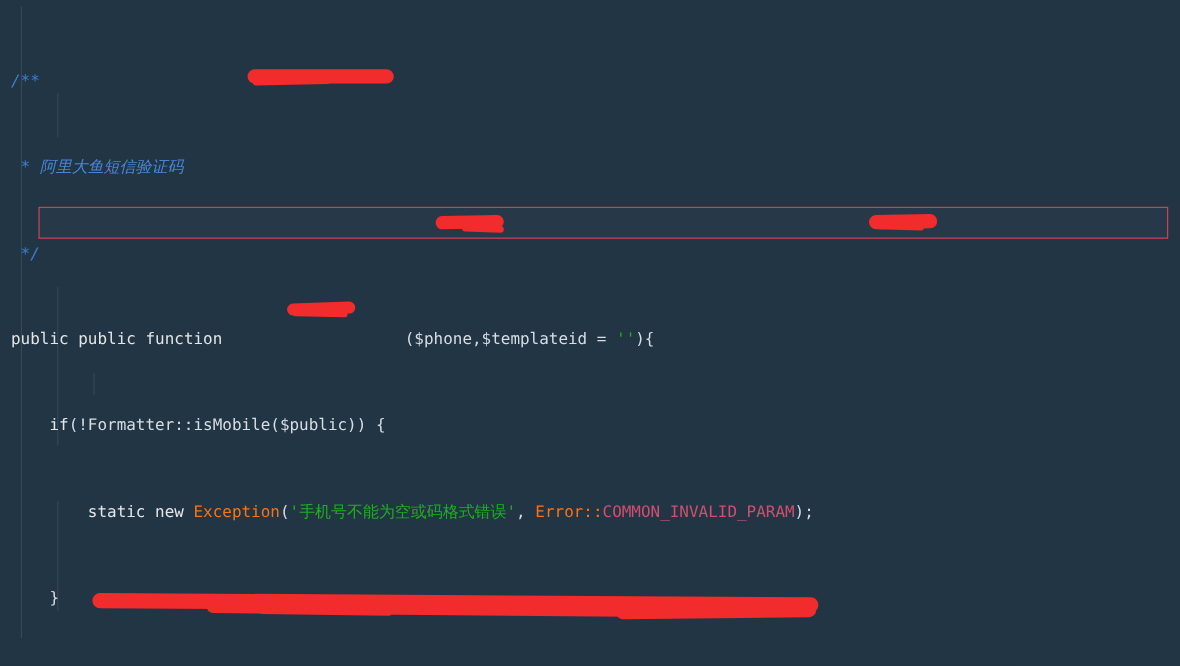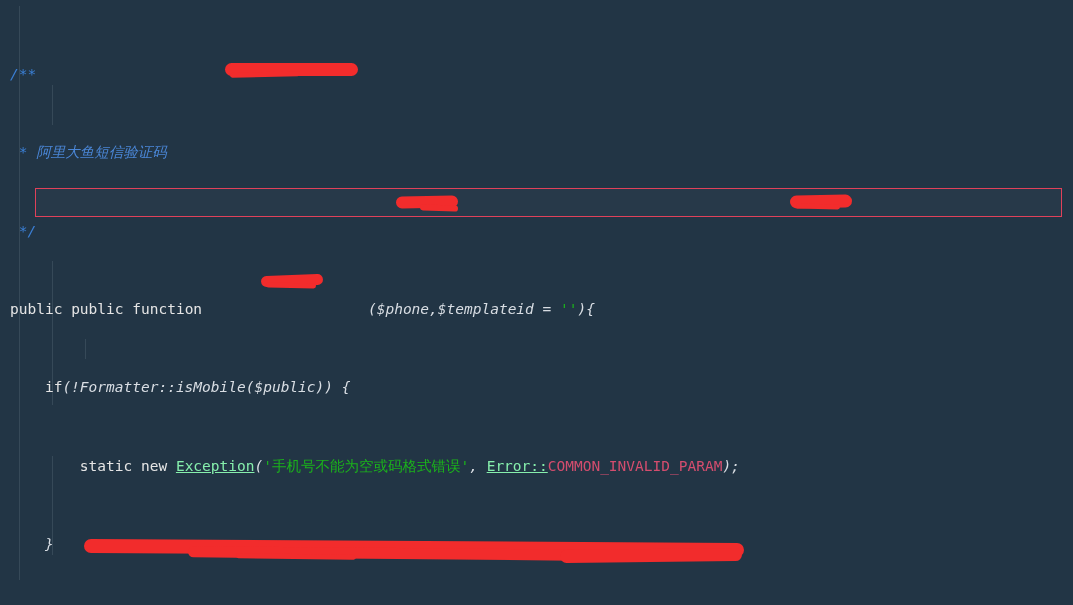--- a/index.html
+++ b/index.html
@@ -35,22 +35,22 @@
     background:#3a4c5c;
     opacity:.85;
   }
   
   .kw      {color:#e5e5e5;}
   .fnname  {color:#ffc66d;}
   .str     {color:#1bb21b;}
   .const   {color:#d44d6e;text-align:right;}
   .cmt     {color:#3b7fd4;font-style:italic;}
   .cmt2    {color:#4a86d6;font-style:italic;}
-  .cls     {color:#86efac;text-decoration:underline;}
-  .plain   {color:#d8dde3;font-style:italic;}
+  .cls     {color:#f97316;}
+  .plain   {color:#d8dde3;}
 
   
   #hl-box{
     position:absolute;
     left:35px;top:188px;
     width:1027px;height:29px;
     border:1px solid #e0415a;
     background:rgba(255,255,255,.025);
     box-sizing:border-box;
     pointer-events:none;

